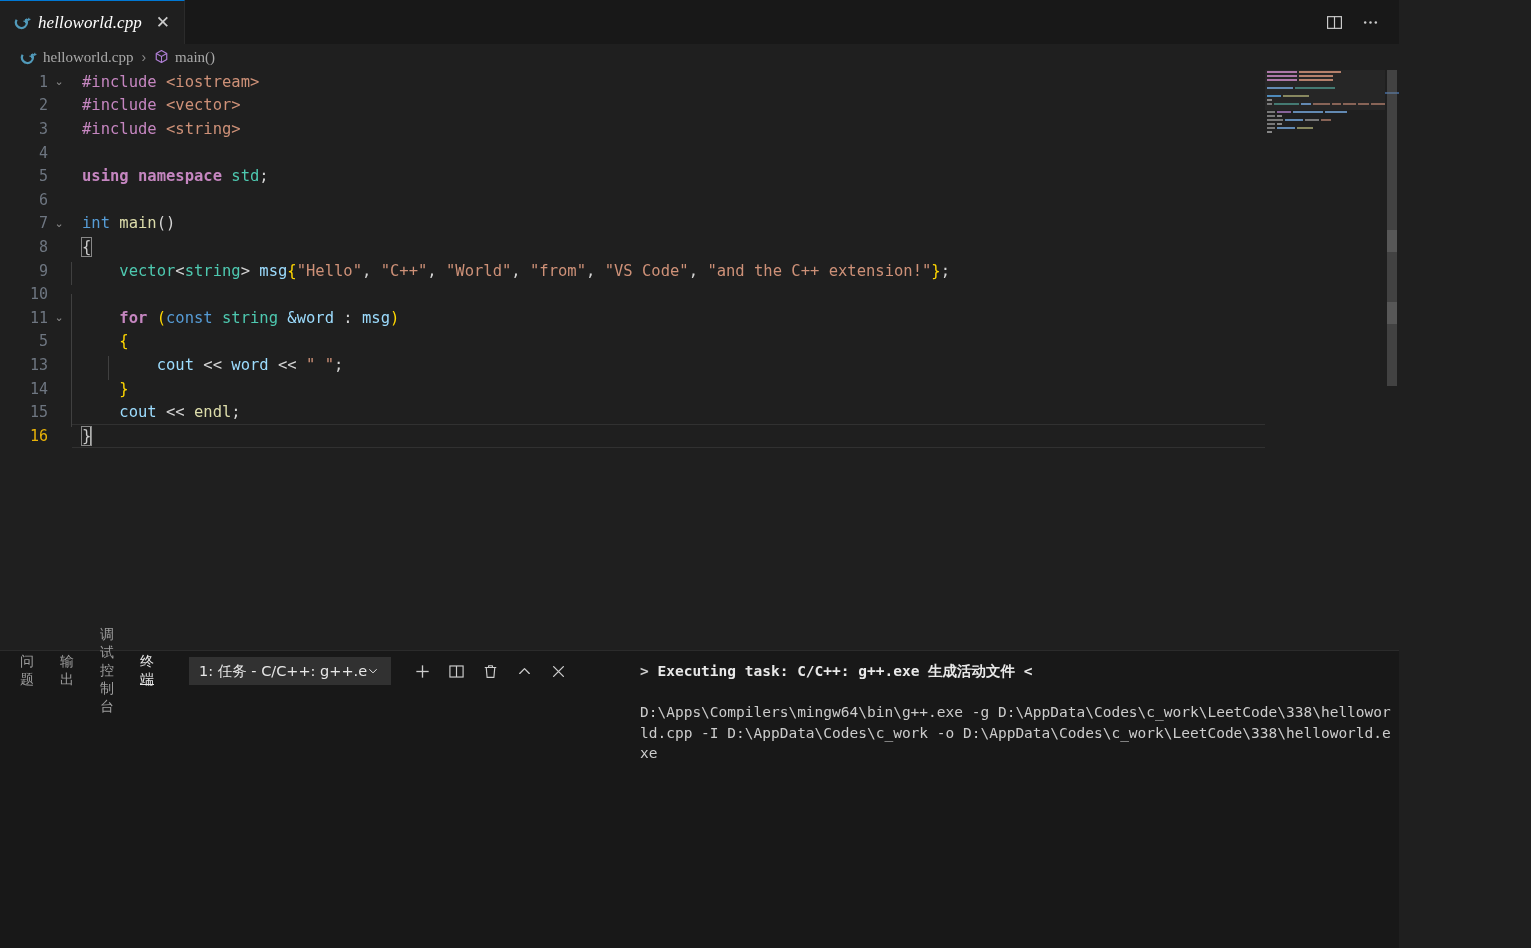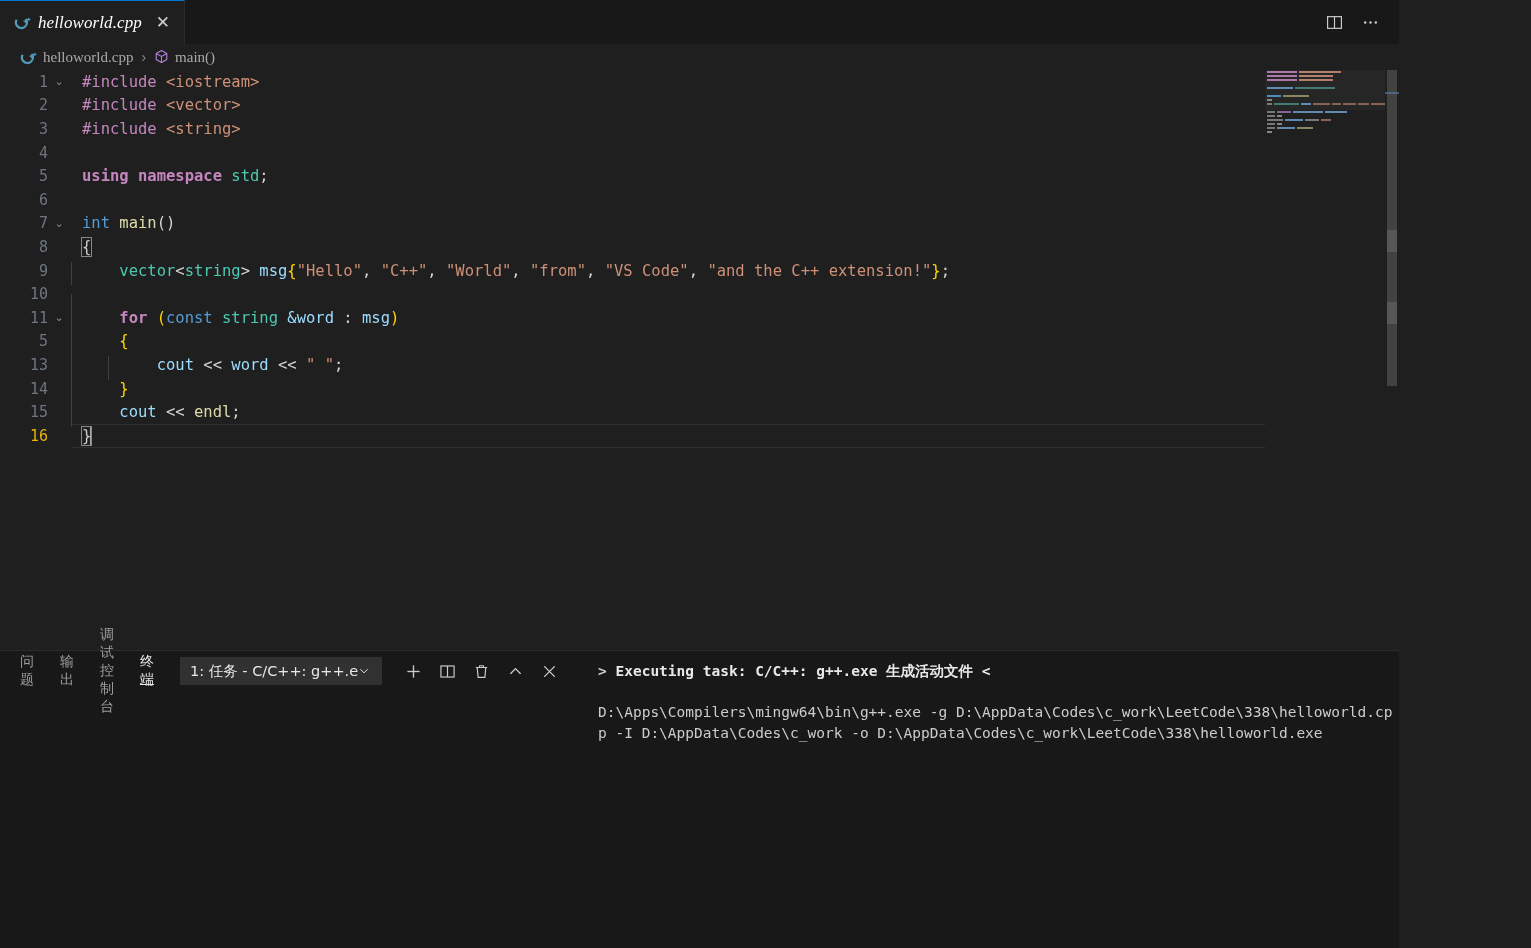--- a/index.html
+++ b/index.html
@@ -138,33 +138,33 @@
   .ptab.active::after {
     content:""; position:absolute; left:0; right:0; bottom: 6px; height:1px; background:#e7e7e7;
   }
   .panel-actions {
     margin-left: auto; display: flex; align-items: center; gap: 4px; padding-right: 14px;
   }
   .term-select {
     background: #313131; color: #e7e7e7; font-size: 14.5px;
     height: 28px; padding: 0 8px 0 10px; display: flex; align-items: center; 
     min-width: 202px; font-family:"Liberation Sans",sans-serif; white-space:nowrap;
-    overflow:hidden; margin-right: 12px;
+    overflow:hidden; margin-right: 12px; margin-left: 9px;
   }
   .term-select-label { overflow:hidden; text-overflow:clip; max-width:168px; display:block; }
   .pbtn {
     width: 30px; height: 30px; display:flex; align-items:center; justify-content:center;
     color:#cccccc;
   }
   .terminal {
     flex: 1 1 auto; padding: 10px 0 0 20px; overflow: hidden;
     font-family: "DejaVu Sans Mono", monospace; font-size: 14.5px;
     color: #cccccc; line-height: 20.5px;
   }
-  .tline { white-space: pre-wrap; word-break: break-all; }
+  .tline { white-space: pre-wrap; word-break: break-all; margin-left: 33px; }
   .tline.bold { font-weight: bold; color: #e8e8e8; }
   .tline.blank { height: 20.5px; }
   .t-arrow { color:#cccccc; font-weight:bold; }
   .cjk { font-family: "DejaVu Sans", sans-serif; }
 </style>
 </head>
 <body>
 
 <div id="app">
 

